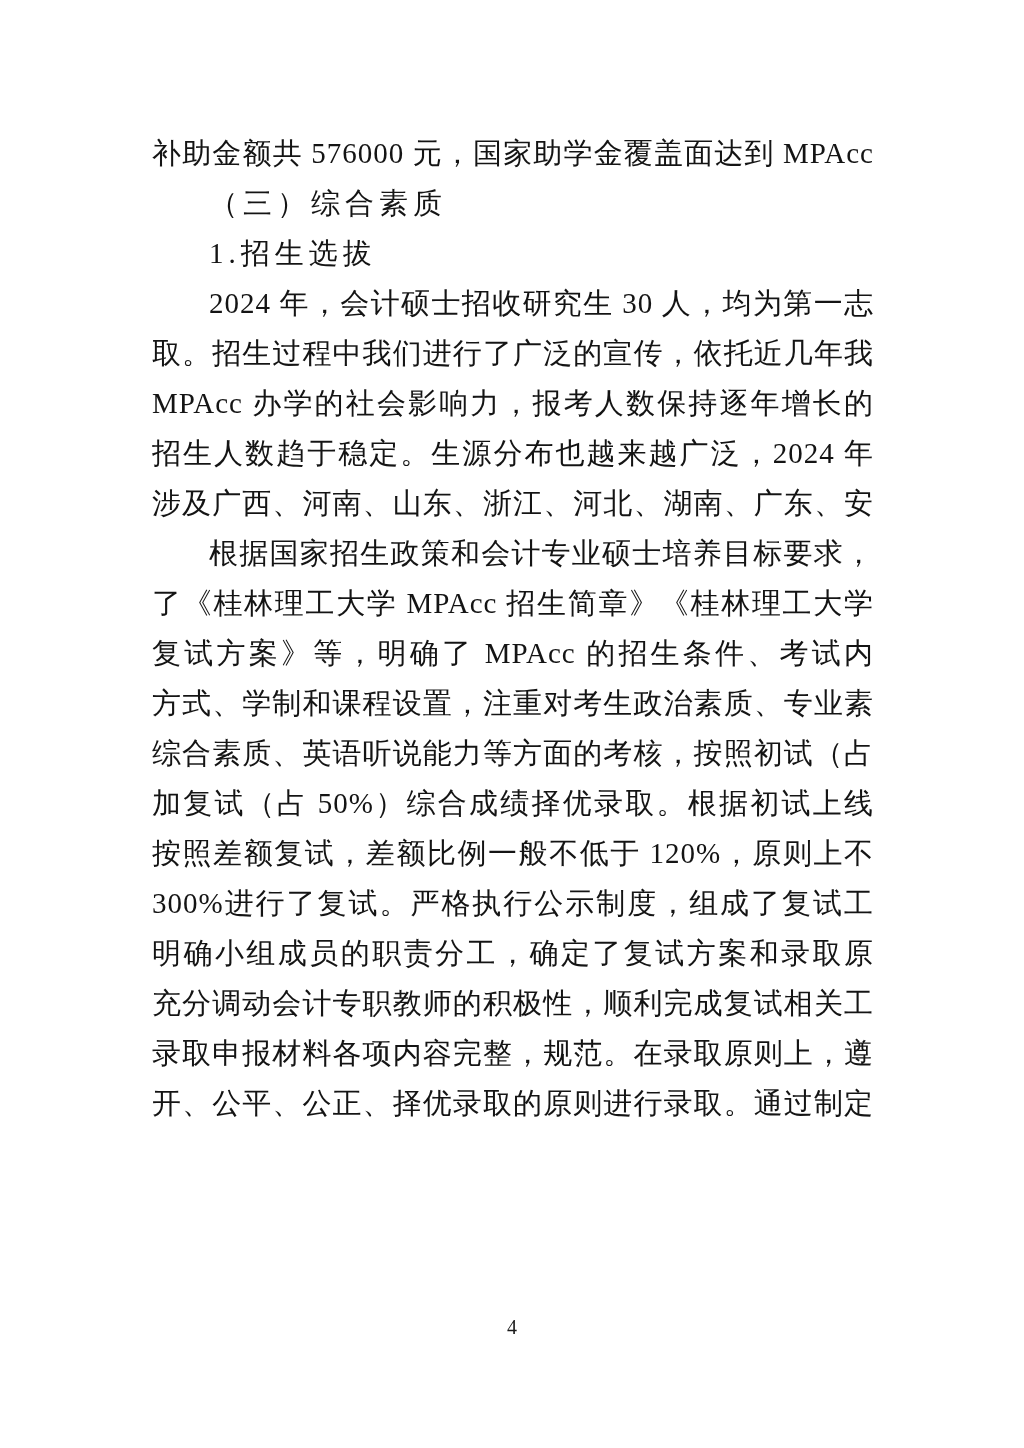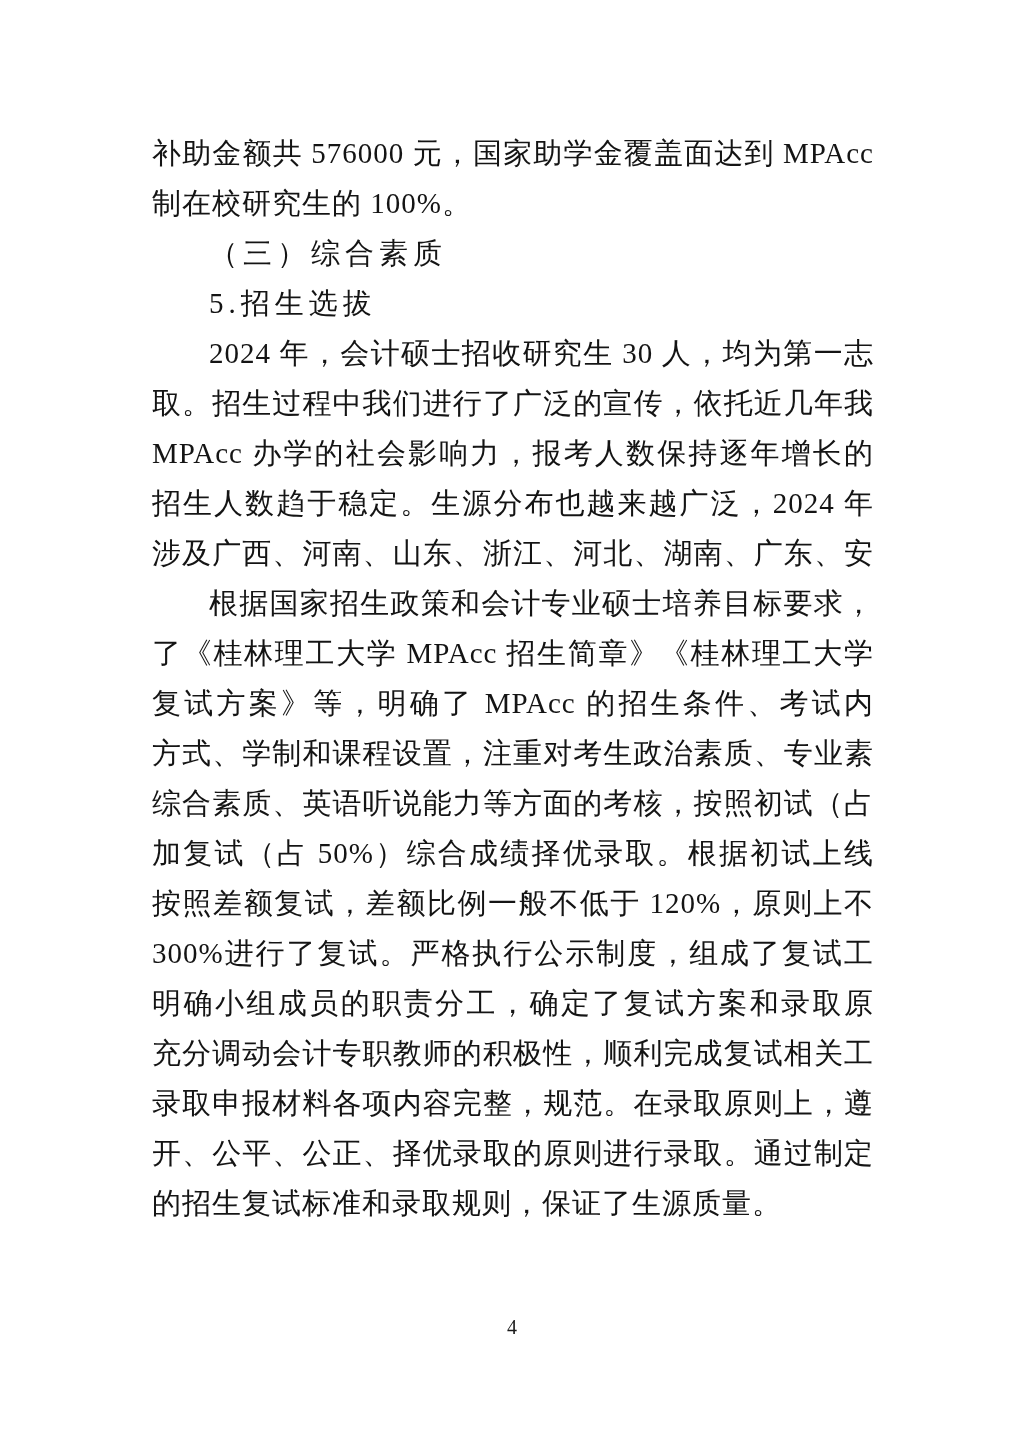--- a/index.html
+++ b/index.html
@@ -58,36 +58,34 @@
     line-height: 30px;
     color: #1a1a1a;
   }
 </style>
 </head>
 <body>
 
 <div class="page">
   <div class="text-block">
     <div class="ln fill">补助金额共 576000 元，国家助学金覆盖面达到 MPAcc 全日</div>
-    <div class="ln">制在校研究生的 100%。</div>
     <div class="ln indent kaiti">（三）综合素质</div>
-    <div class="ln indent kaiti">5.招生选拔</div>
+    <div class="ln indent kaiti">1.招生选拔</div>
     <div class="ln indent fill">2024 年，会计硕士招收研究生 30 人，均为第一志愿录</div>
     <div class="ln fill">取。招生过程中我们进行了广泛的宣传，依托近几年我院</div>
     <div class="ln fill">MPAcc 办学的社会影响力，报考人数保持逐年增长的趋势，</div>
     <div class="ln fill">招生人数趋于稳定。生源分布也越来越广泛，2024 年生源地</div>
     <div class="ln fill">涉及广西、河南、山东、浙江、河北、湖南、广东、安徽、</div>
     <div class="ln indent fill">根据国家招生政策和会计专业硕士培养目标要求，制定</div>
     <div class="ln fill">了《桂林理工大学 MPAcc 招生简章》《桂林理工大学 MPAcc</div>
     <div class="ln fill">复试方案》等，明确了 MPAcc 的招生条件、考试内容、学习</div>
     <div class="ln fill">方式、学制和课程设置，注重对考生政治素质、专业素质、</div>
     <div class="ln fill">综合素质、英语听说能力等方面的考核，按照初试（占 50%）</div>
     <div class="ln fill">加复试（占 50%）综合成绩择优录取。根据初试上线人数，</div>
     <div class="ln fill">按照差额复试，差额比例一般不低于 120%，原则上不高于</div>
     <div class="ln fill">300%进行了复试。严格执行公示制度，组成了复试工作小组，</div>
     <div class="ln fill">明确小组成员的职责分工，确定了复试方案和录取原则，并</div>
     <div class="ln fill">充分调动会计专职教师的积极性，顺利完成复试相关工作。</div>
     <div class="ln fill">录取申报材料各项内容完整，规范。在录取原则上，遵照公</div>
     <div class="ln fill">开、公平、公正、择优录取的原则进行录取。通过制定严格</div>
-    <div class="ln">的招生复试标准和录取规则，保证了生源质量。</div>
   </div>
   <div class="page-number">4</div>
 </div>
 
 </body></html>

